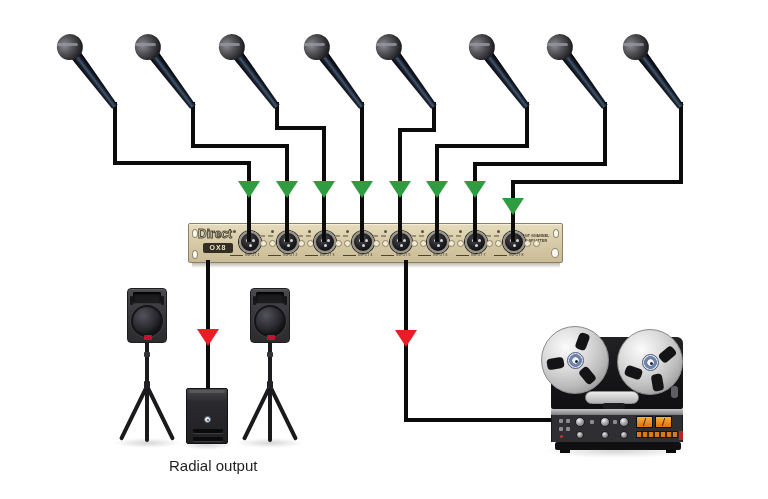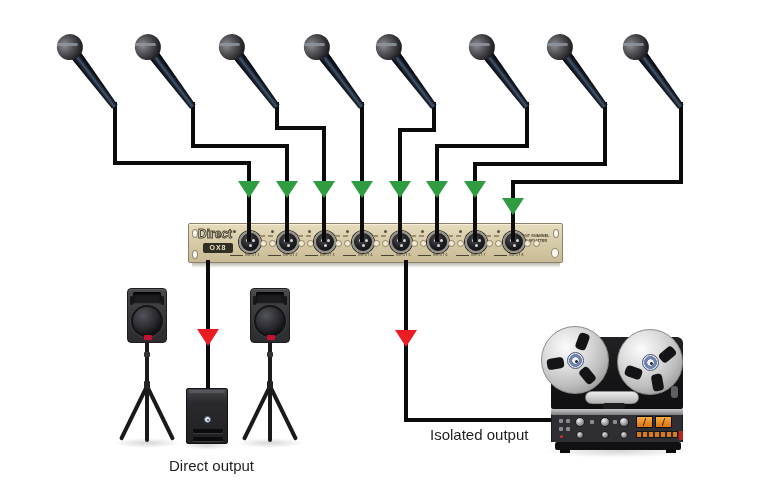--- a/index.html
+++ b/index.html
@@ -305,22 +305,21 @@
     </div>
     <div class="vu" style="left:636px;top:416px;z-index:6"></div>
     <div class="vu" style="left:655px;top:416px;z-index:6"></div>
     <div class="btn-row"></div>
     <div class="red-switch"></div>
     <div class="tape-base"></div>
     <div class="tape-foot" style="left:560px;top:450px"></div>
     <div class="tape-foot" style="left:666px;top:450px"></div>
   </div>
 
-  <div class="caption" style="left:169px;top:457px">Direct output</div>
-  <div class="caption" style="left:430px;top:426px">Isolated output</div>
+  <div class="caption" style="left:169px;top:457px">Radial output</div>
 
 <div class="mic" style="left: 109px; top: 19px;">
       <div class="mic-stick"></div>
       <div class="mic-head"></div>
     </div>
     <div class="mic" style="left: 187px; top: 19px;">
       <div class="mic-stick"></div>
       <div class="mic-head"></div>
     </div>
     <div class="mic" style="left: 271px; top: 19px;">

